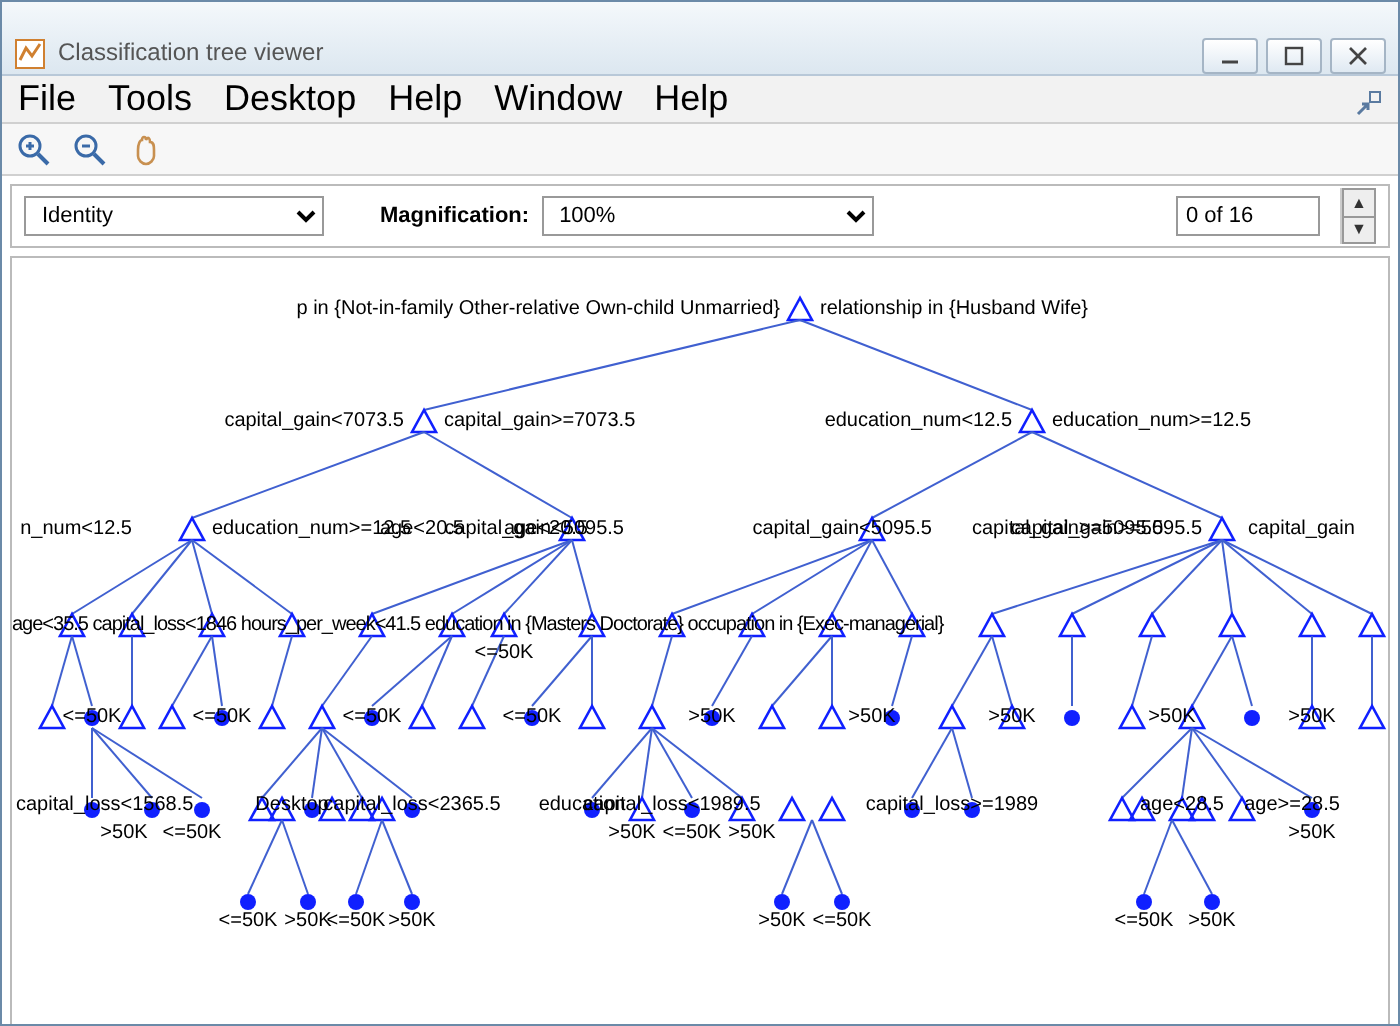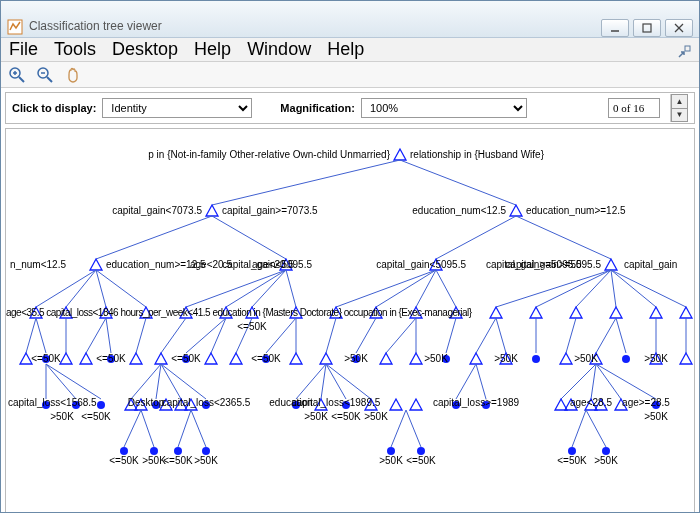--- a/index.html
+++ b/index.html
@@ -13,21 +13,21 @@
   .menubar .spacer { flex:1; }
   .menubar .cornericon { width:14px; height:14px; }
   .toolbar { height: 26px; background: #f7f7f7; border-bottom: 1px solid #d0d0d0; display: flex; align-items: center; padding: 0 6px; gap: 8px; }
   .toolbar .toolbtn { width: 20px; height: 20px; display:flex; align-items:center; justify-content:center; }
   .controls { height: 32px; border: 1px solid #bbb; margin: 4px; display: flex; align-items: center; padding: 0 6px; font-size: 11px; gap: 6px; background:#fff;}
   .controls .label { font-weight: bold; }
   .controls select, .controls .valuebox { height: 20px; font-size: 11px; border:1px solid #999; background:#fff; padding:0 4px; display:flex; align-items:center;}
   select { appearance: auto; }
   #displaysel { width: 150px; }
   #magsel { width: 166px; }
-  .valuebox { width: 52px; font-family: Liberation Serif, serif; }
+  .valuebox { width: 72px; }
   .controls .gap { flex:1; }
   .scrollcol { width:18px; height:28px; display:flex; flex-direction:column; border-left:1px solid #ccc; margin-left:4px;}
   .scrollcol .arrow { flex:1; display:flex; align-items:center; justify-content:center; border:1px solid #999; background:#eee; font-size:8px; color:#333;}
   .scrollcol .arrow + .arrow { border-top:none; }
   .canvas { position: relative; margin: 0 4px 4px 4px; border: 1px solid #bbb; height: 456px; overflow: hidden; background:#fff;}
   .canvas svg { position:absolute; inset:0; }
   .lbl { position:absolute; font-size:10px; color:#000; white-space:nowrap; }
   .lbl.c { transform: translateX(-50%); }
   .lbl.r { transform: translateX(-100%); }
 </style>
@@ -93,21 +93,20 @@
       </svg>
   </span>
   <span class="toolbtn">
     <svg width="18" height="18" viewBox="0 0 18 18">
         <path d="M5 9 C5 6 6 4 7 4 C7 2 9 2 9 4 C10 2 11 3 11 5 C13 5 13 7 13 9 L13 12 C13 14 11 16 9 16 C7 16 5 14 5 12 Z" fill="none" stroke="#c89050" stroke-width="1.3"></path>
       </svg>
   </span>
 </div>
 
 <div class="controls">
-  <span class="label">Click to display:</span>
   <select id="displaysel">
     <option>Identity</option>
   </select>
   <span style="width:16px"></span>
   <span class="label">Magnification:</span>
   <select id="magsel">
     <option>100%</option>
   </select>
   <span class="gap"></span>
   <span class="valuebox">0 of 16</span>

